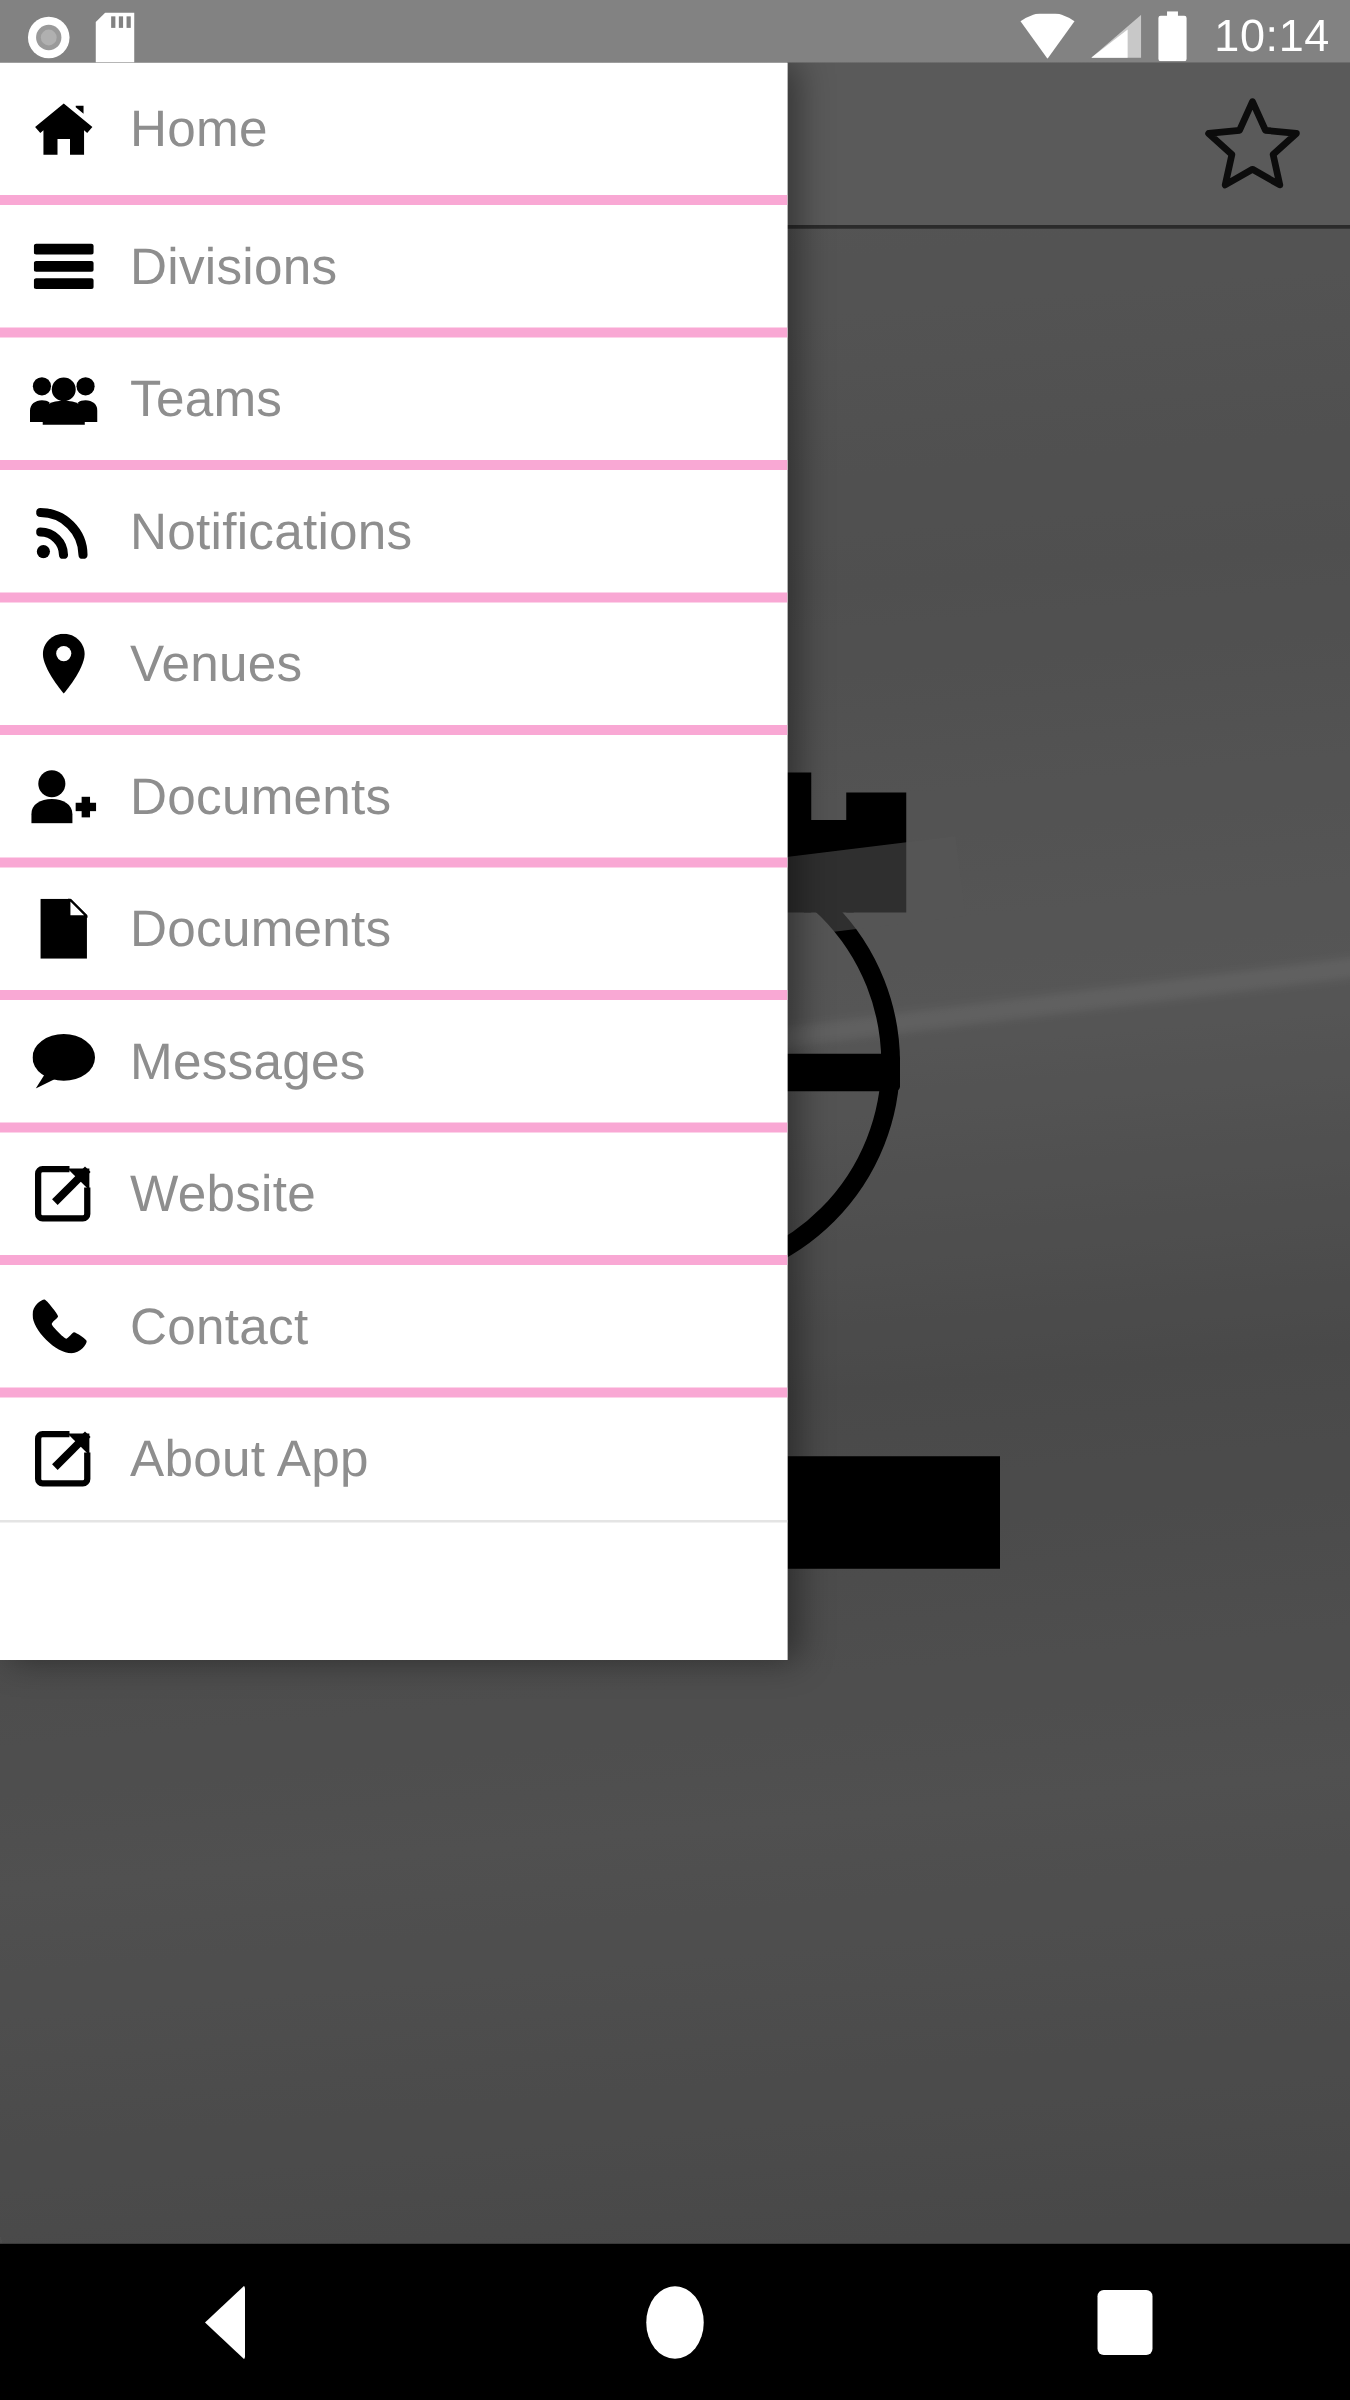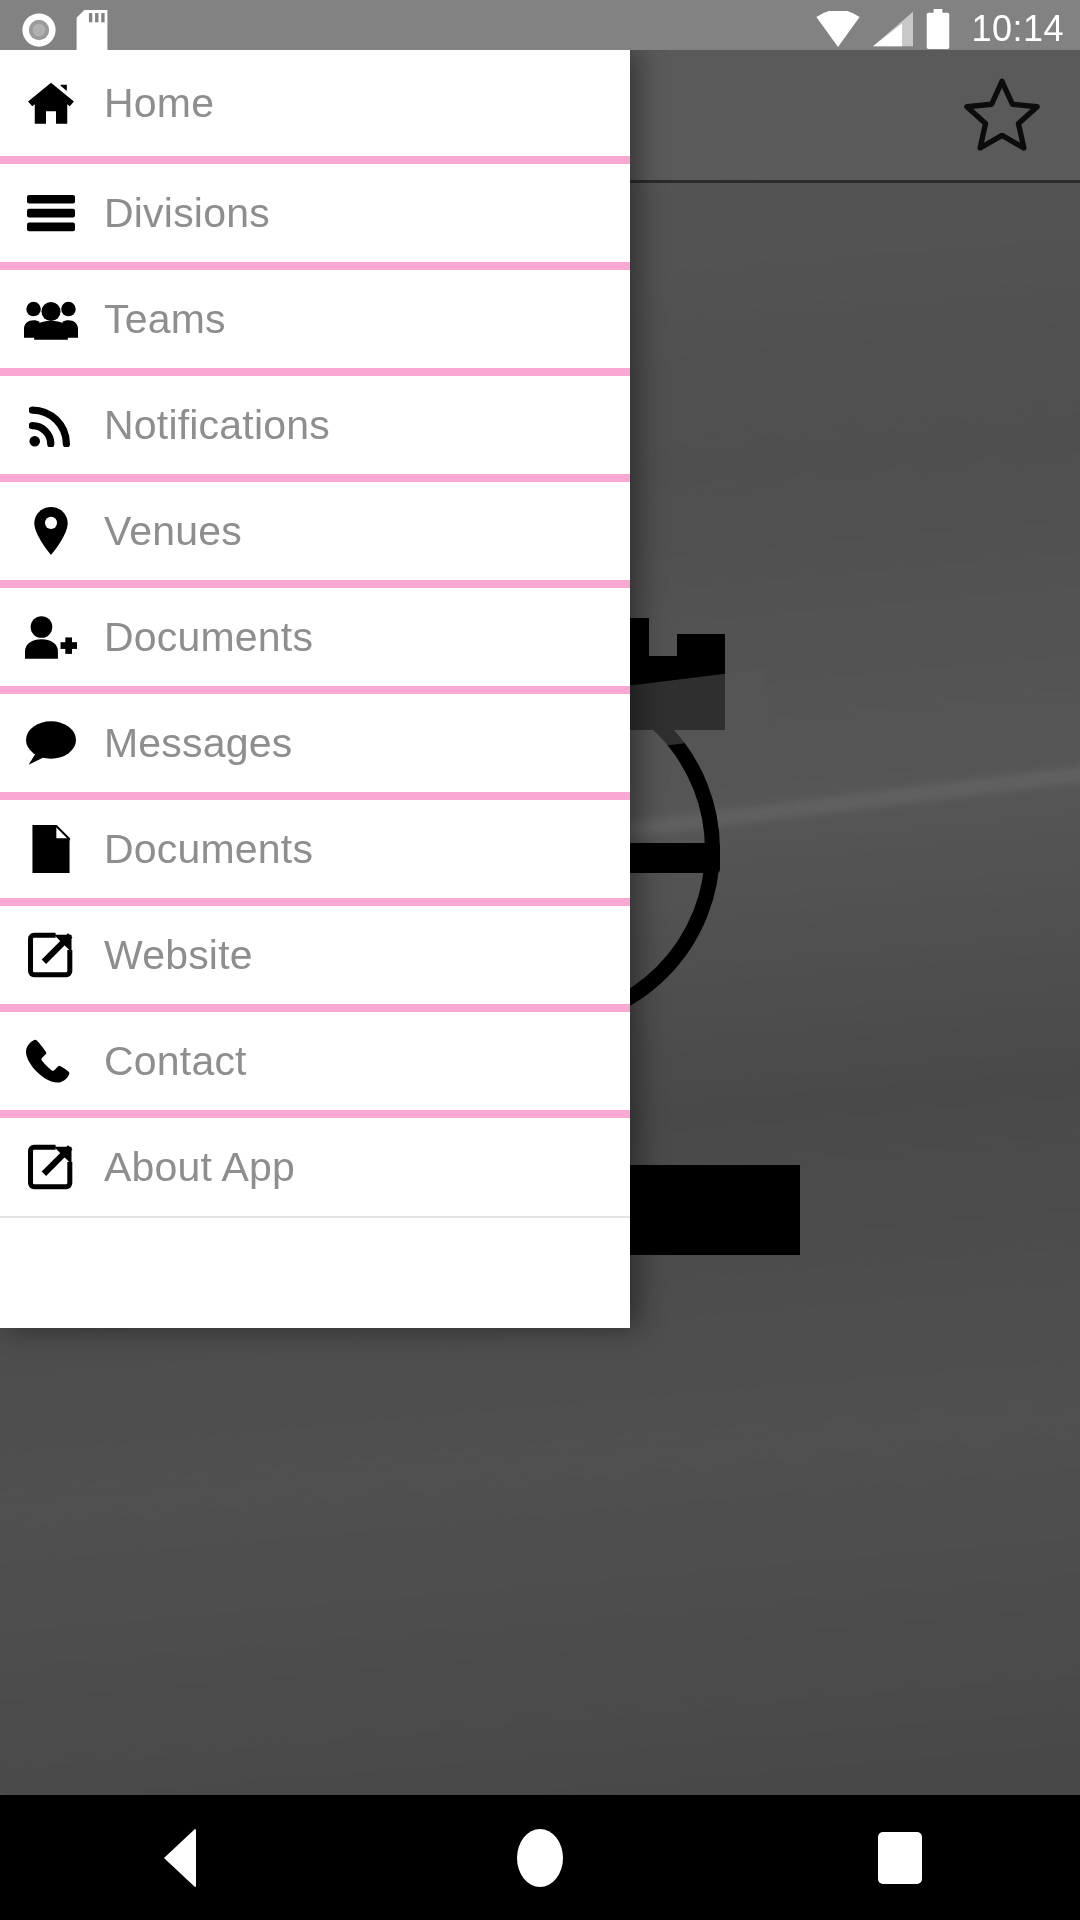--- a/index.html
+++ b/index.html
@@ -282,36 +282,36 @@
           <path d="M0 20 v-3.4C0 13 3.4 11 7.6 11s7.6 2 7.6 5.6V20z"></path>
           <rect x="16.4" y="12.4" width="7.6" height="3.1"></rect>
           <rect x="18.6" y="10.2" width="3.1" height="7.6"></rect>
         </svg>
       </span>
       <span class="di-label">Documents</span>
     </div>
 
     <div class="drawer-item">
       <span class="di-icon">
+        <svg width="38" height="48" viewBox="0 0 17 22" fill="#000">
+          <path d="M0 0 h10.5 L17 6.5 V22 H0 Z"></path>
+          <path d="M10.5 0 L17 6.5 h-6.5z" fill="#fff" stroke="#000" stroke-width="0.9"></path>
+        </svg>
+      </span>
+      <span class="di-label">Documents</span>
+    </div>
+
+    <div class="drawer-item">
+      <span class="di-icon">
         <svg width="50" height="44" viewBox="0 0 23 20" fill="#000">
           <ellipse cx="11.5" cy="8.6" rx="11.5" ry="8.6"></ellipse>
           <path d="M5.6 13 L1.2 20 L9.4 16 Z"></path>
         </svg>
       </span>
       <span class="di-label">Messages</span>
-    </div>
-
-    <div class="drawer-item">
-      <span class="di-icon">
-        <svg width="38" height="48" viewBox="0 0 17 22" fill="#000">
-          <path d="M0 0 h10.5 L17 6.5 V22 H0 Z"></path>
-          <path d="M10.5 0 L17 6.5 h-6.5z" fill="#fff" stroke="#000" stroke-width="0.9"></path>
-        </svg>
-      </span>
-      <span class="di-label">Documents</span>
     </div>
 
     <div class="drawer-item">
       <span class="di-icon">
         <svg width="46" height="46" viewBox="0 0 22 22" fill="none" stroke="#000" stroke-width="2.4">
           <path d="M13.2 1.6H2.9A1.7 1.7 0 0 0 1.2 3.3v15.4a1.7 1.7 0 0 0 1.7 1.7h15.4a1.7 1.7 0 0 0 1.7-1.7V8.6" stroke-linejoin="round"></path>
           <path d="M7.6 14.2 L20.2 1.6" stroke-width="3"></path>
           <path d="M12.4 1.3 H20.8 V9.7 Z" fill="#000" stroke="none"></path>
         </svg>
       </span>

